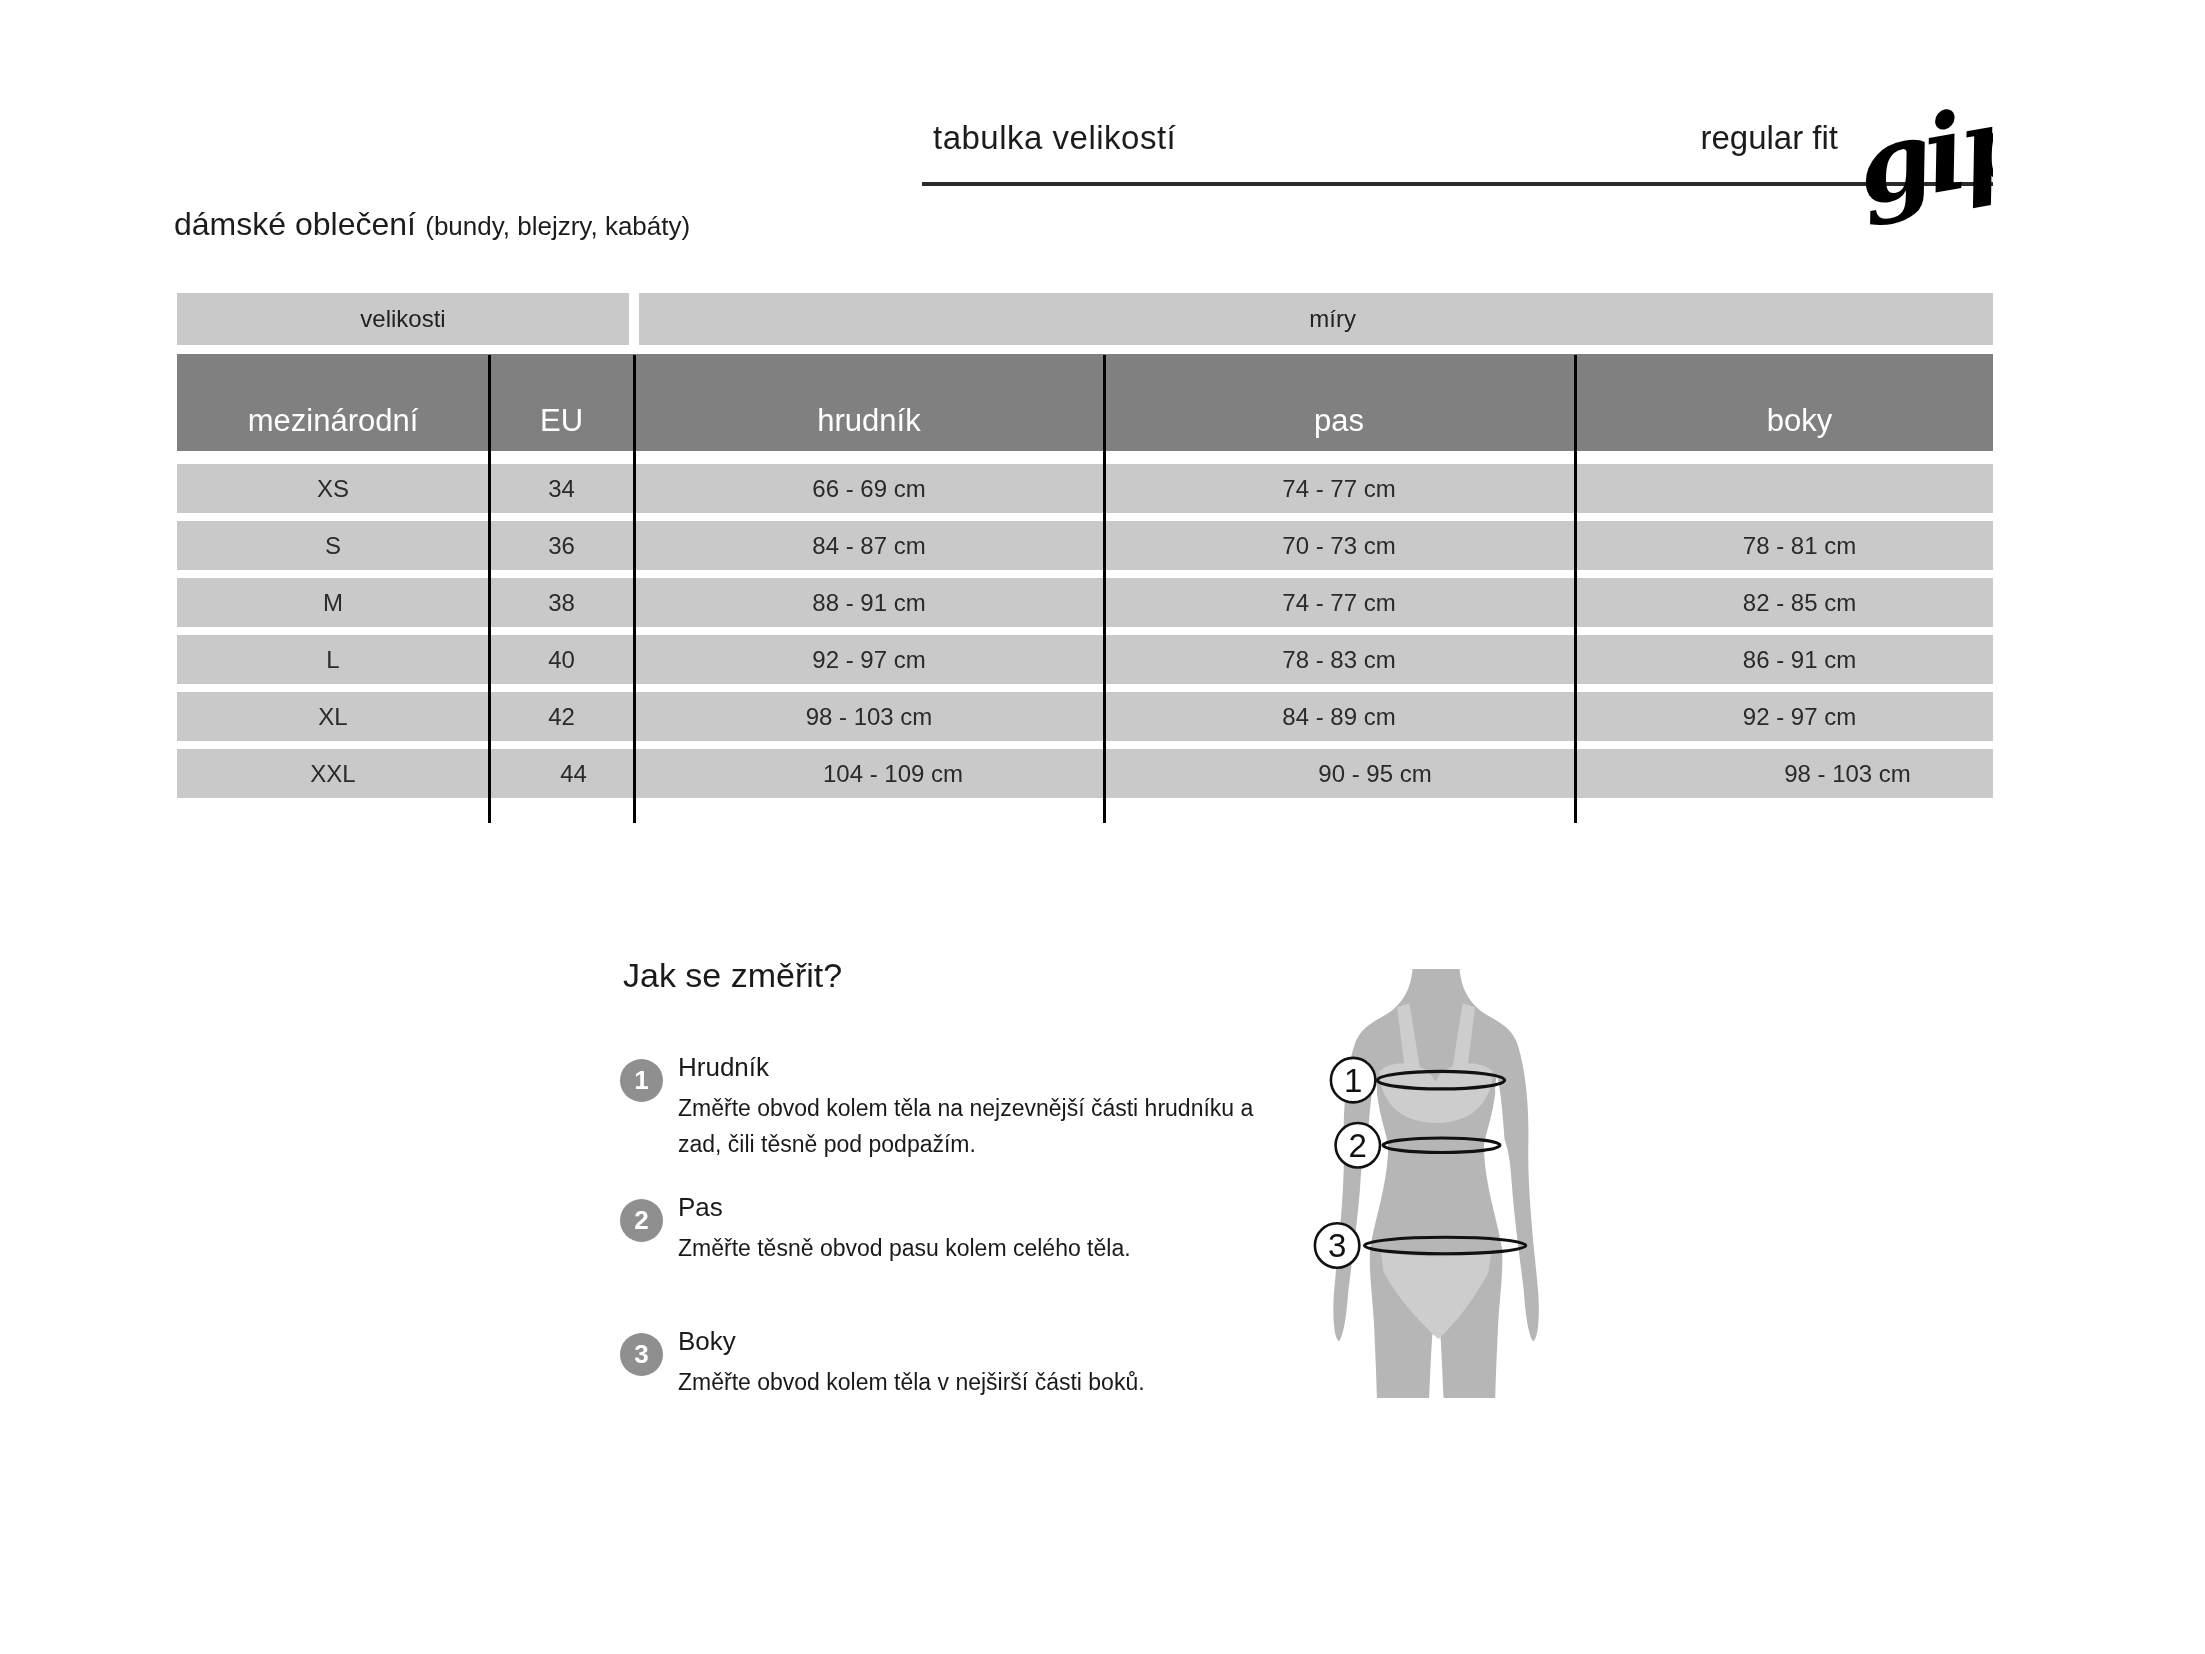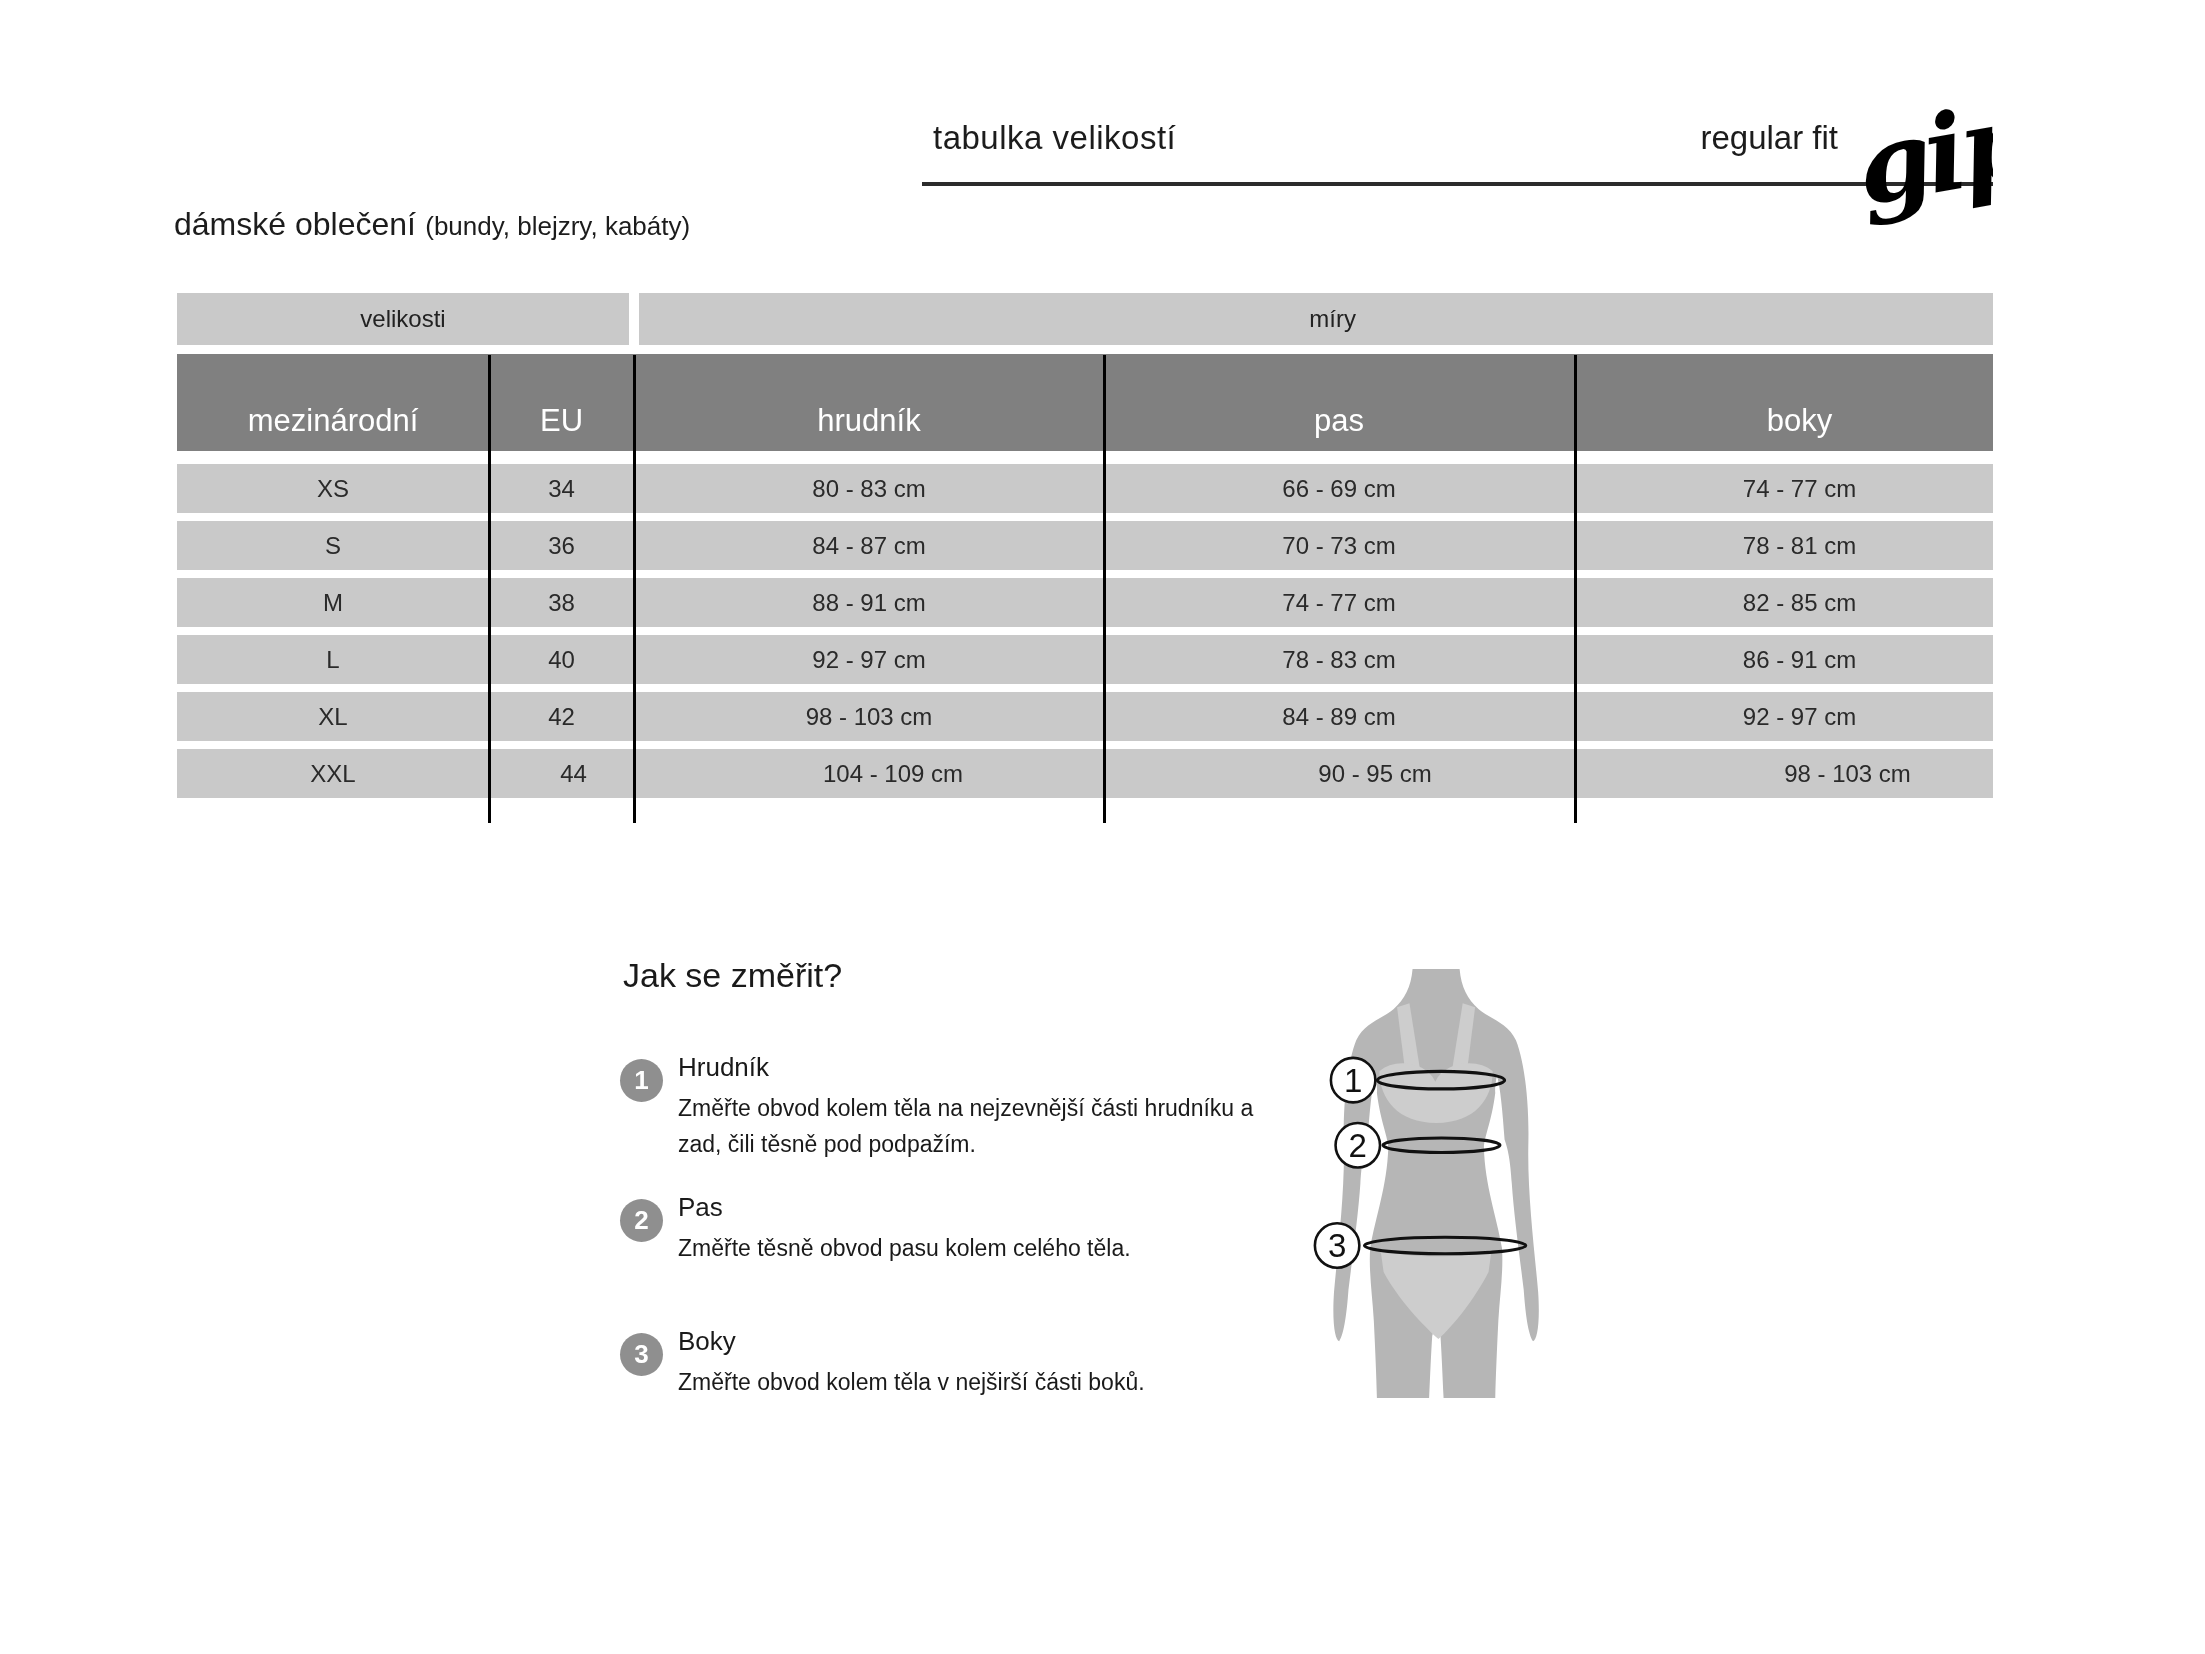--- a/index.html
+++ b/index.html
@@ -74,21 +74,20 @@
         <div class="head-cell">mezinárodní</div>
         <div class="head-cell">EU</div>
         <div class="head-cell">hrudník</div>
         <div class="head-cell">pas</div>
         <div class="head-cell">boky</div>
       </div>
     <div id="size-rows">
         <div class="grid-row t-row">
           <div class="t-cell">XS</div>
           <div class="t-cell">34</div>
-          <div class="t-cell">80 - 83 cm</div>
           <div class="t-cell">66 - 69 cm</div>
           <div class="t-cell">74 - 77 cm</div>
         </div>
         <div class="grid-row t-row">
           <div class="t-cell">S</div>
           <div class="t-cell">36</div>
           <div class="t-cell">84 - 87 cm</div>
           <div class="t-cell">70 - 73 cm</div>
           <div class="t-cell">78 - 81 cm</div>
         </div>

